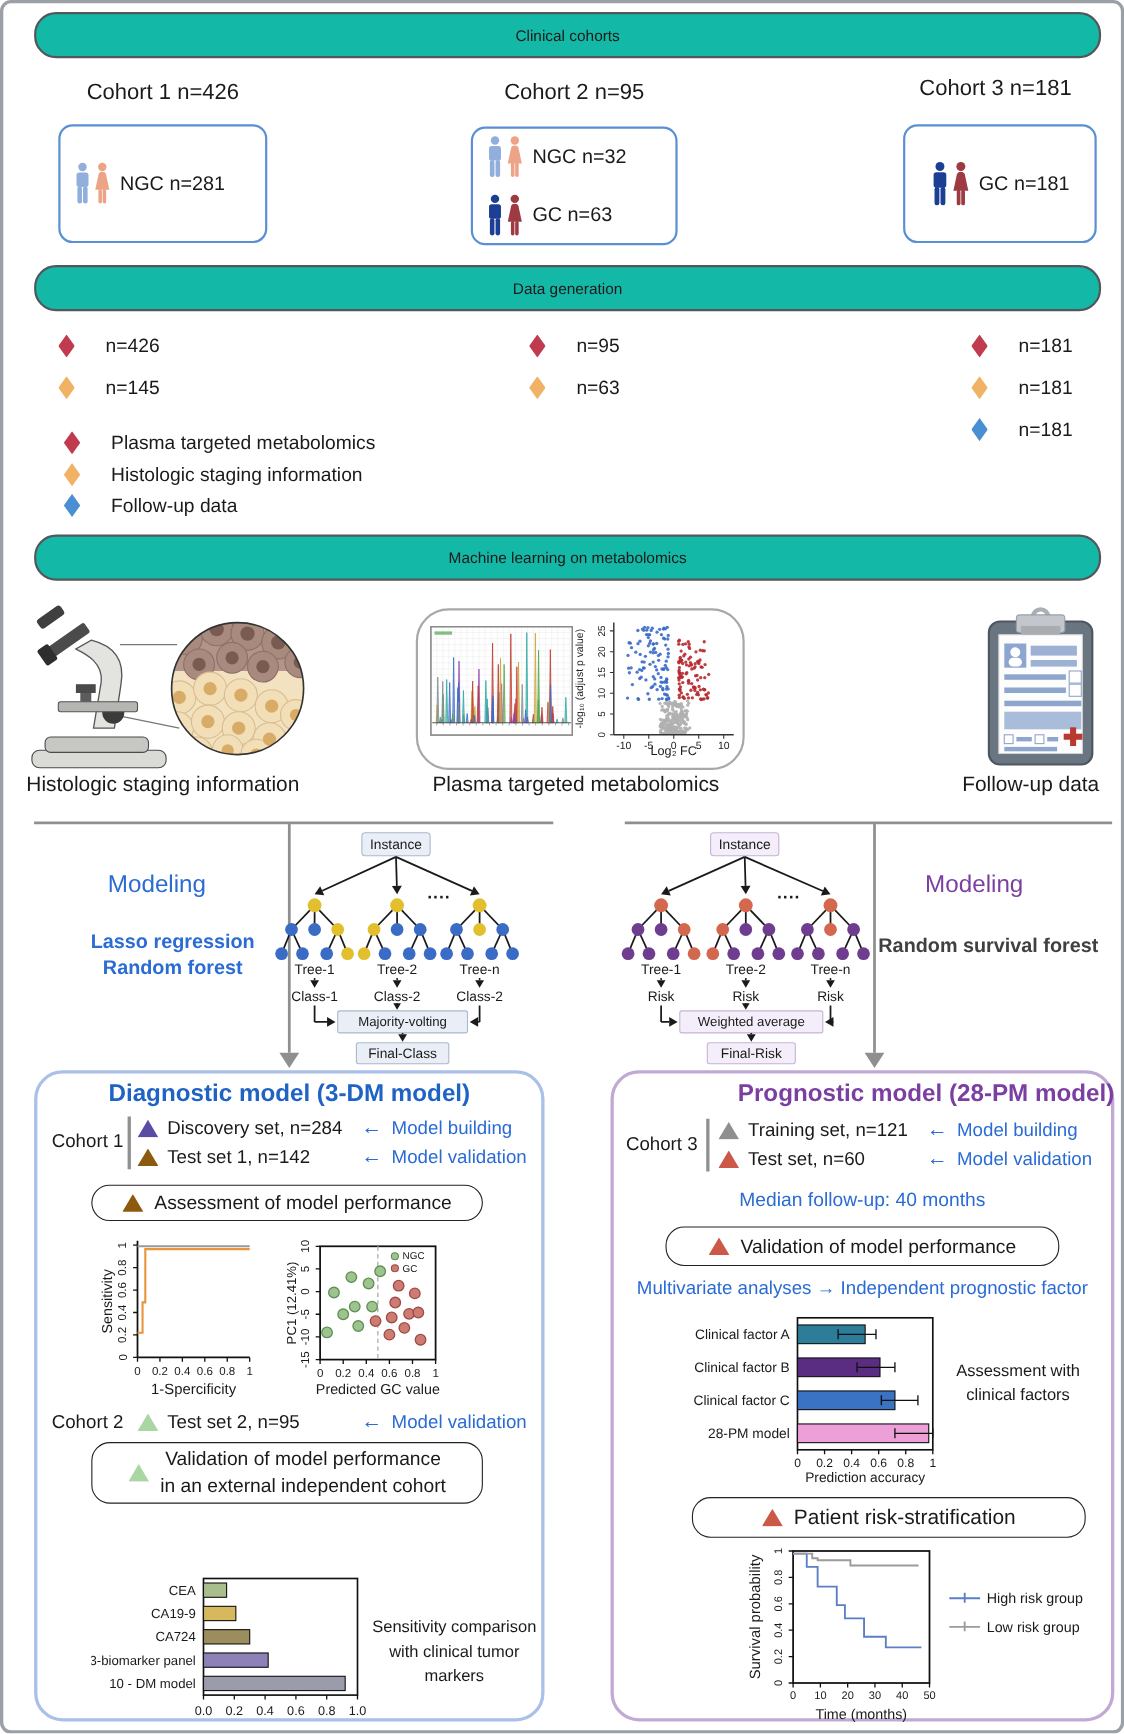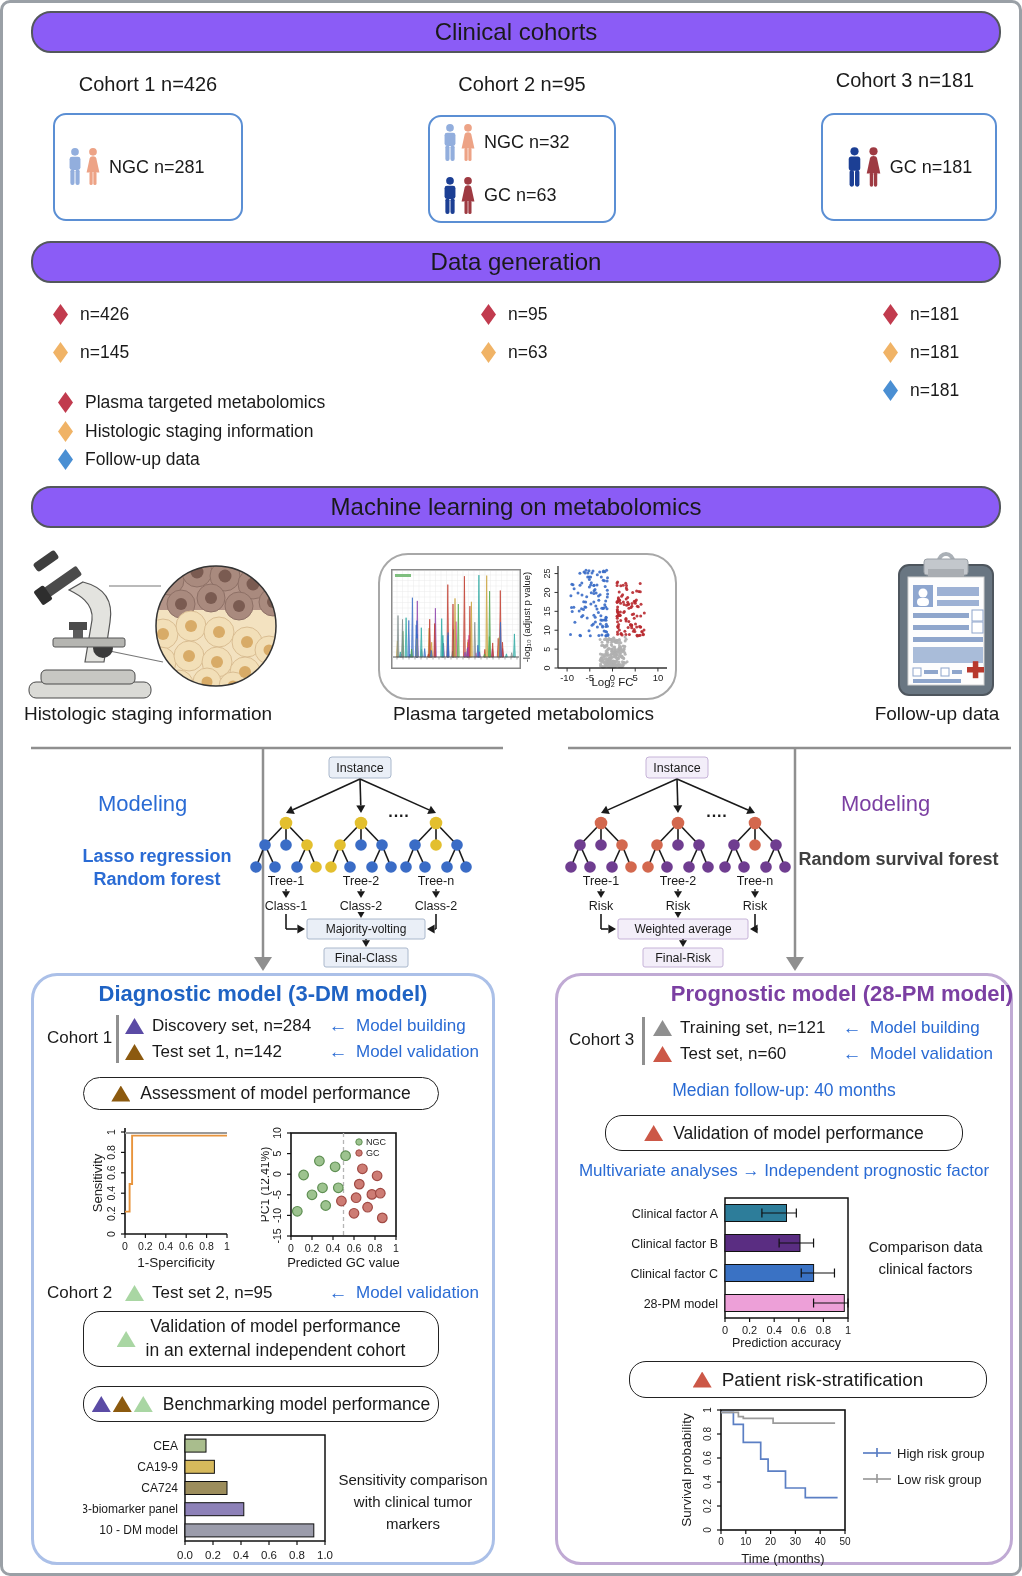--- a/index.html
+++ b/index.html
@@ -1,27 +1,27 @@
 <!DOCTYPE html>
 <html><head>
 <meta charset="utf-8">
 <style>
   body{margin:0;font-family:"Liberation Sans",sans-serif;color:#1a1a1a;background:#fff}
   #canvas{position:relative;width:1022px;height:1576px;background:#fff;border:3px solid #9aa0a6;border-radius:10px;box-sizing:border-box;overflow:hidden}
   .abs{position:absolute}
   svg text{font-family:"Liberation Sans",sans-serif}
-  .pill{background:#8b5cf6;border:2px solid #53575c;border-radius:20px;display:flex;align-items:center;justify-content:center;font-size:24px}
+  .pill{background:#14b8a6;border:2px solid #53575c;border-radius:20px;display:flex;align-items:center;justify-content:center;font-size:14px}
   .ctitle{font-size:20px;text-align:center}
   .cbox{border:2px solid #5b8fd4;border-radius:13px;background:#fff;display:flex;flex-direction:column;justify-content:center;gap:13px;padding:10px 12px;box-sizing:border-box}
   .prow{display:flex;align-items:center;gap:8px;font-size:18px}
   .persons{display:flex;gap:2px;flex:none}
   .person{display:block}
   .diamond{display:inline-block;width:15px;height:21px;background:currentColor;clip-path:polygon(50% 0,100% 50%,50% 100%,0 50%);flex:none}
   .tri{display:inline-block;width:19px;height:16px;background:currentColor;clip-path:polygon(50% 0,100% 100%,0 100%);flex:none}
-  .ditem{display:flex;align-items:center;gap:12px;font-size:17.5px}
+  .ditem{display:flex;align-items:center;gap:28px;font-size:17.5px}
   .cap{font-size:19px;text-align:center}
   .blue{color:#2a6bd4}
   .stmt{border:1.7px solid #222;border-radius:17px;display:flex;align-items:center;justify-content:center;gap:10px;font-size:17.5px;background:#fff;box-sizing:border-box}
   .panel{border-radius:26px;background:#fff;box-sizing:border-box}
   .srow{display:flex;align-items:center;font-size:17px}
   .srow .txt{width:176px;margin-left:8px}
   .srow.prow3 .txt{width:162px}
   .srow .arw{width:20px;text-align:center;font-size:19px;font-weight:bold;color:#2a6bd4}
   .srow .nte{margin-left:8px;color:#2a6bd4}
   .vbar{width:2.5px;background:#909090}
@@ -1198,28 +1198,20 @@
     <span class="arw">←</span>
     <span class="nte">Model validation</span>
   </div>
   <div class="abs stmt" style="left:80px;top:1308px;width:356px;height:56px">
     <span class="tri" style="color: rgb(169, 214, 163);"></span>
     <span style="text-align:center;line-height:1.35">
       <span>Validation of model performance</span><br>
       <span>in an external independent cohort</span>
     </span>
   </div>
-  <div class="abs stmt" style="left:80px;top:1383px;width:356px;height:36px">
-    <span style="display:flex;gap:2px">
-      <span class="tri" style="color: rgb(91, 75, 165);"></span>
-      <span class="tri" style="color: rgb(140, 90, 15);"></span>
-      <span class="tri" style="color: rgb(169, 214, 163);"></span>
-    </span>
-    <span>Benchmarking model performance</span>
-  </div>
   <svg class="abs" style="left:80px;top:1424px" width="410" height="136" viewBox="0 0 410 136">
       <rect x="102" y="8" width="140" height="106" fill="none" stroke="#111" stroke-width="1.5"></rect>
       <rect x="102" y="12.100000000000001" width="21.0" height="13" fill="#a9bd8d" stroke="#111" stroke-width="1"></rect>
       <text x="95" y="22.6" font-size="12" fill="#1a1a1a" text-anchor="end">CEA</text>
       <rect x="102" y="33.3" width="29.4" height="13" fill="#d6b95c" stroke="#111" stroke-width="1"></rect>
       <text x="95" y="43.8" font-size="12" fill="#1a1a1a" text-anchor="end">CA19-9</text>
       <rect x="102" y="54.5" width="42.0" height="13" fill="#9c8d5c" stroke="#111" stroke-width="1"></rect>
       <text x="95" y="65" font-size="12" fill="#1a1a1a" text-anchor="end">CA724</text>
       <rect x="102" y="75.7" width="58.8" height="13" fill="#8d81b8" stroke="#111" stroke-width="1"></rect>
       <text x="95" y="86.2" font-size="12" fill="#1a1a1a" text-anchor="end">3-biomarker panel</text>
@@ -1299,21 +1291,21 @@
       <text x="211.2" y="143" font-size="11" fill="#1a1a1a" text-anchor="middle">0.4</text>
       <line x1="235.8" y1="127" x2="235.8" y2="131" stroke="#111" stroke-width="1.2"></line>
       <text x="235.8" y="143" font-size="11" fill="#1a1a1a" text-anchor="middle">0.6</text>
       <line x1="260.4" y1="127" x2="260.4" y2="131" stroke="#111" stroke-width="1.2"></line>
       <text x="260.4" y="143" font-size="11" fill="#1a1a1a" text-anchor="middle">0.8</text>
       <line x1="285" y1="127" x2="285" y2="131" stroke="#111" stroke-width="1.2"></line>
       <text x="285" y="143" font-size="11" fill="#1a1a1a" text-anchor="middle">1</text>
       <text x="223.5" y="156" font-size="12.5" fill="#1a1a1a" text-anchor="middle">Prediction accuracy</text>
     </svg>
   <div class="abs note" style="left:850px;top:1233px;width:145px">
-    <div>Comparison data</div>
+    <div>Assessment with</div>
     <div>clinical factors</div>
   </div>
   <div class="abs stmt" style="left:626px;top:1358px;width:358px;height:37px;font-size:19px">
     <span class="tri" style="color: rgb(204, 88, 71);"></span>
     <span>Patient risk-stratification</span>
   </div>
   <svg class="abs" style="left:636px;top:1398px" width="384" height="174" viewBox="0 0 384 174">
       <rect x="82" y="9" width="124" height="120" fill="none" stroke="#111" stroke-width="1.6"></rect>
       <polyline points="82.0,11.4 94.4,11.4 94.4,23.4 104.3,23.4 104.3,41.4 121.7,41.4 121.7,58.2 129.1,58.2 129.1,70.2 146.5,70.2 146.5,87.0 166.3,87.0 166.3,96.6 198.6,96.6" fill="none" stroke="#5b7fc4" stroke-width="1.7"></polyline>
       <polyline points="82.0,11.4 99.4,11.4 99.4,15.6 104.3,15.6 104.3,17.4 134.1,17.4 134.1,22.2 196.1,22.2" fill="none" stroke="#9b9b9b" stroke-width="1.7"></polyline>

